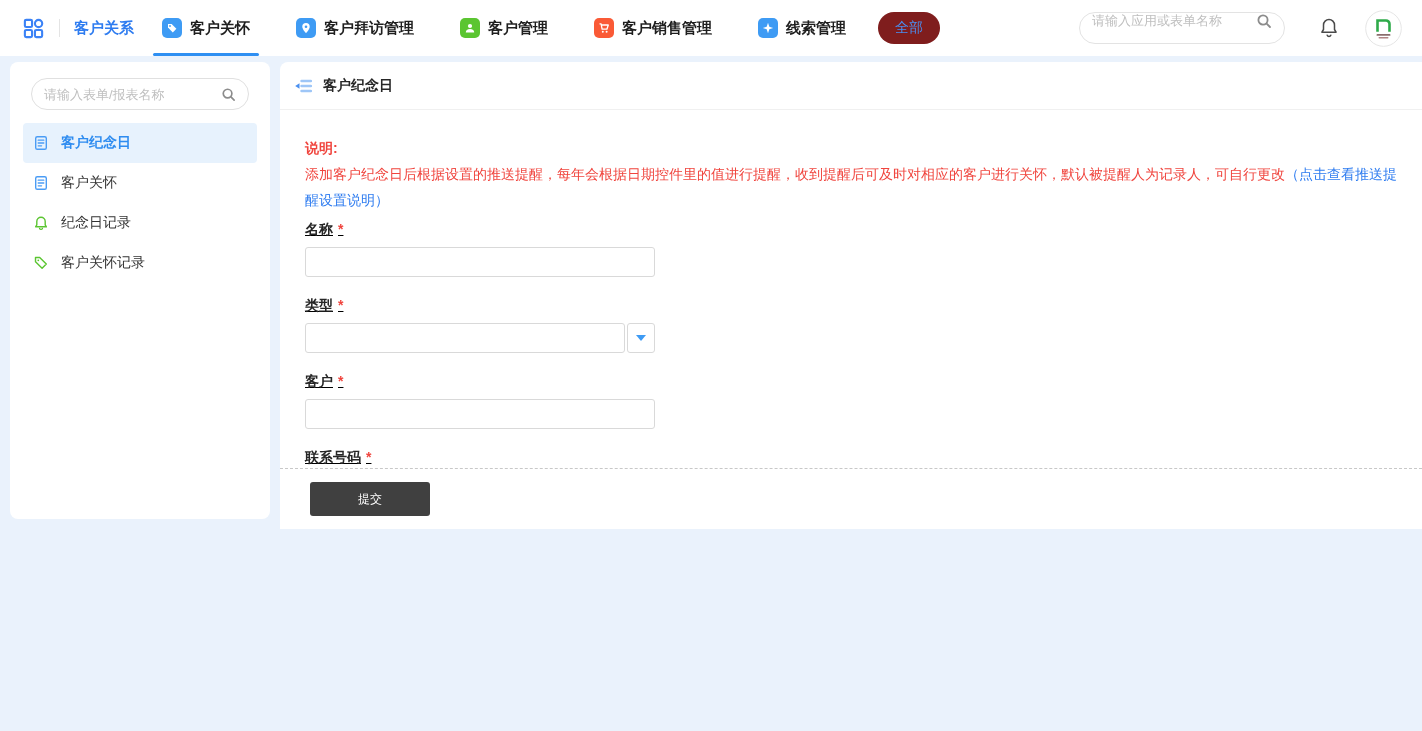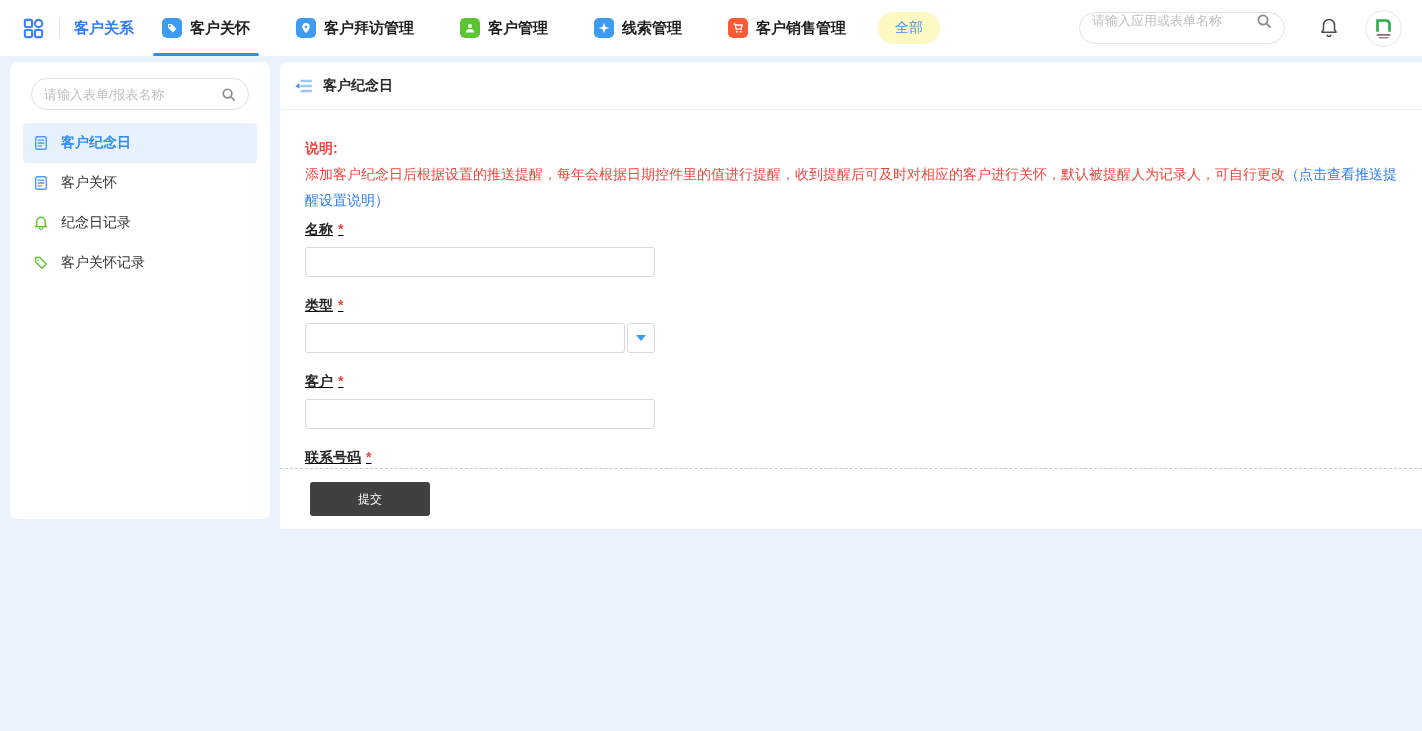--- a/index.html
+++ b/index.html
@@ -14,21 +14,21 @@
   .vdivider { width:1px; height:18px; background:#e4e4e4; margin:0 14px; }
   .app-name { color:#2e7cf0; font-weight:bold; font-size:15px; cursor:pointer; }
   .tabs { display:flex; align-items:center; height:100%; margin-left:28px; gap:46px; }
   .tab { position:relative; display:flex; align-items:center; gap:8px; height:100%; cursor:pointer; }
   .tab-label { font-size:15px; font-weight:600; color:#1f1f1f; white-space:nowrap; }
   .tab.active::after { content:""; position:absolute; left:-9px; right:-9px; bottom:0;
                        height:3px; background:#2e8ff2; border-radius:2px; }
   .tab-icon { width:20px; height:20px; border-radius:5px; display:flex; align-items:center;
               justify-content:center; flex:none; }
   .bg-blue { background:#3e9bf4; } .bg-green { background:#5bc531; } .bg-orange { background:#fa5a36; }
-  .all-pill { margin-left:32px; background:#fef9c3; color:#4a8ef0; font-size:14px;
+  .all-pill { margin-left:32px; background:#7f1d1d; color:#4a8ef0; font-size:14px;
               padding:7px 17px; border-radius:17px; cursor:pointer; white-space:nowrap; }
   .top-search { margin-left:auto; width:206px; height:32px; border:1px solid #e3e3e3;
                 border-radius:16px; display:flex; align-items:flex-start; padding:0 12px; background:#fff; }
   .top-search input { border:none; outline:none; flex:1; min-width:0; font-size:13px; color:#333; background:transparent; font-family:inherit; }
   input::placeholder, textarea::placeholder { color:#bfbfbf; }
   .icon-btn { display:flex; align-items:center; justify-content:center; cursor:pointer; }
   .bell-btn { margin-left:34px; }
   .avatar { margin-left:26px; width:37px; height:37px; cursor:pointer; }
 
   
@@ -115,36 +115,36 @@
       <div class="tab">
         <span class="tab-icon bg-green">
           <svg width="12" height="12" viewBox="0 0 12 12">
             <circle cx="6" cy="4" r="2.1" fill="#fff"></circle>
             <path d="M1.8 10.6 a4.2 3.6 0 0 1 8.4 0 Z" fill="#fff"></path>
           </svg>
         </span>
         <span class="tab-label">客户管理</span>
       </div>
       <div class="tab">
-        <span class="tab-icon bg-blue">
-          <svg width="12" height="12" viewBox="0 0 12 12">
-            <path d="M6 0.8 L7.3 4.7 L11.2 6 L7.3 7.3 L6 11.2 L4.7 7.3 L0.8 6 L4.7 4.7 Z" fill="#fff"></path>
-          </svg>
-        </span>
-        <span class="tab-label">线索管理</span>
-      </div>
-      <div class="tab">
         <span class="tab-icon bg-orange">
           <svg width="12" height="12" viewBox="0 0 12 12" fill="none">
             <path d="M1.5 1.8 h1.6 l1 5.4 h4.8 L10.3 3 H3.4" stroke="#fff" stroke-width="1.3" stroke-linejoin="round"></path>
             <circle cx="4.8" cy="9.8" r="1" fill="#fff"></circle>
             <circle cx="8.6" cy="9.8" r="1" fill="#fff"></circle>
           </svg>
         </span>
         <span class="tab-label">客户销售管理</span>
+      </div>
+      <div class="tab">
+        <span class="tab-icon bg-blue">
+          <svg width="12" height="12" viewBox="0 0 12 12">
+            <path d="M6 0.8 L7.3 4.7 L11.2 6 L7.3 7.3 L6 11.2 L4.7 7.3 L0.8 6 L4.7 4.7 Z" fill="#fff"></path>
+          </svg>
+        </span>
+        <span class="tab-label">线索管理</span>
       </div>
     </div>
 
     <span class="all-pill">全部</span>
 
     <div class="top-search">
       <input type="text" placeholder="请输入应用或表单名称" style="">
       <span class="icon-btn">
         <svg width="16" height="16" viewBox="0 0 16 16" fill="none">
           <circle cx="7" cy="7" r="4.6" stroke="#8c8c8c" stroke-width="1.8"></circle>

